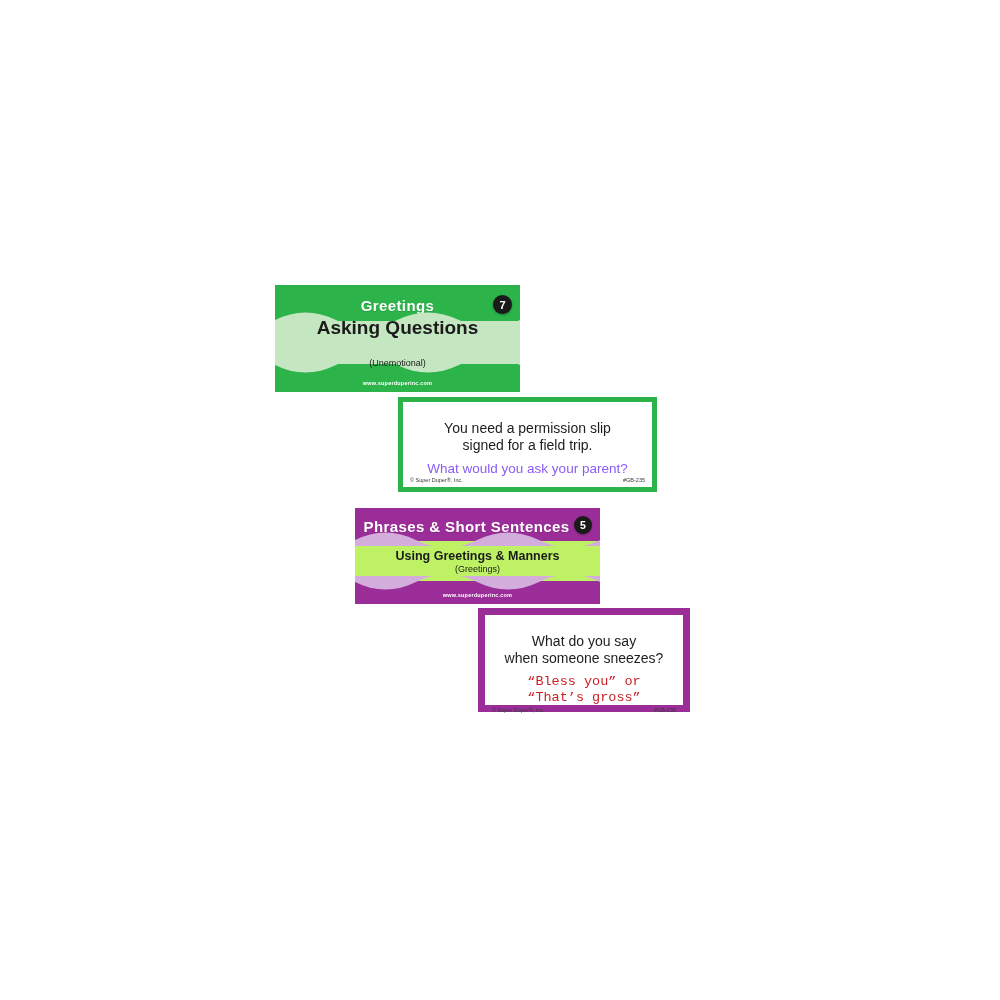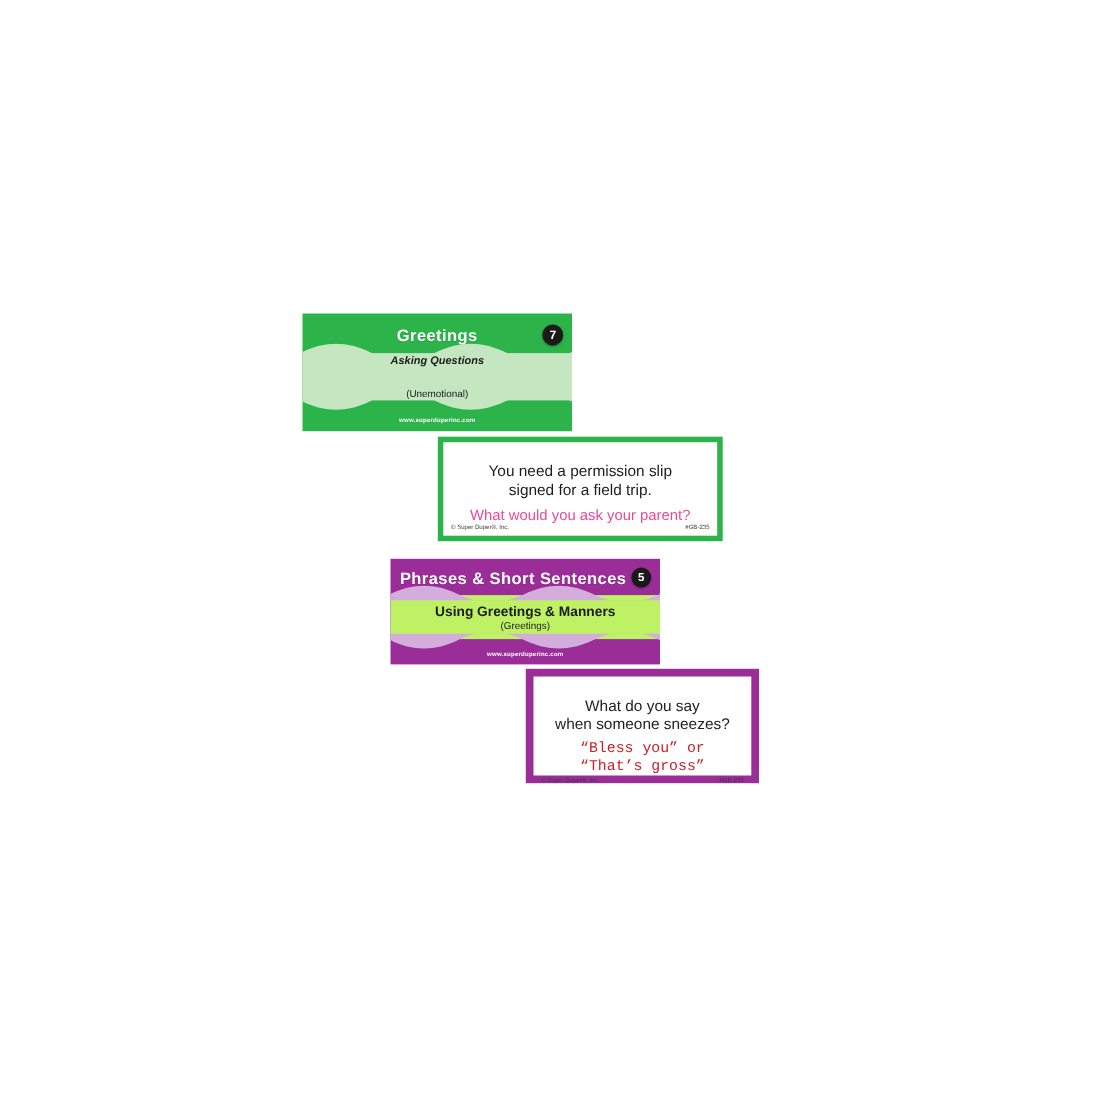--- a/index.html
+++ b/index.html
@@ -97,30 +97,30 @@
   }
   #green-title .tc-head { height: 40px; }
   #green-title .tc-title { font-size: 15px; }
   #green-title .tc-badge {
     width: 19px; height: 19px; font-size: 11px;
     right: 8px; top: 10px;
   }
   #green-title .tc-band {
     top: 36px; height: 43px; background: #c4e6c0;
   }
-  #green-title .tc-sub { font-size: 10px; font-style: italic; }
+  #green-title .tc-sub { font-size: 19px; }
   #green-title .tc-sub2 { font-size: 9px; margin-top: 19px; }
   #green-title .tc-url { bottom: 6px; font-size: 5.5px; letter-spacing: .2px; }
 
   #green-answer {
     left: 398px; top: 397px; width: 259px; height: 95px;
     border: 5px solid #2cb34a;
   }
   #green-answer .ans-prompt { font-size: 14px; }
-  #green-answer .ans-question { font-size: 13.5px; color: #ec4899; }
+  #green-answer .ans-question { font-size: 13.5px; color: #8b5cf6; }
   #green-answer .ans-foot { font-size: 5.5px; }
 
   
   #purple-title {
     left: 355px; top: 508px; width: 245px; height: 96px;
     background: #9b2d99;
   }
   #purple-title .tc-head { height: 36px; }
   #purple-title .tc-title { font-size: 15px; padding-right: 22px; }
   #purple-title .tc-badge {

